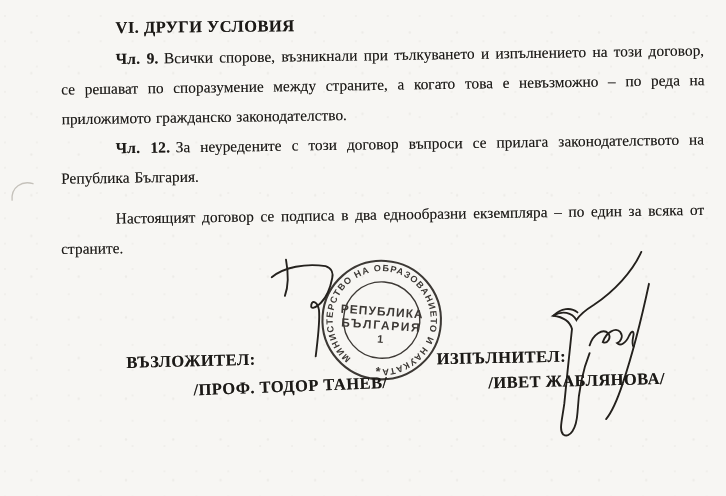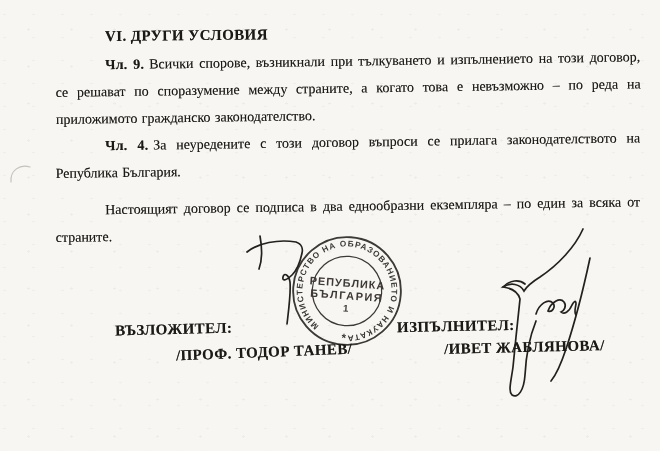--- a/index.html
+++ b/index.html
@@ -8,21 +8,21 @@
     position:relative;width:660px;height:451px;
     background-color:#f7f6f3;
     background-image:
       radial-gradient(rgba(110,102,88,.075) 1px, transparent 1.4px),
       radial-gradient(rgba(110,102,88,.05) 1px, transparent 1.3px);
     background-size:43px 37px, 29px 23px;
     background-position:7px 11px, 19px 3px;
     font-family:"Liberation Serif", serif;
     color:#1c1a17;
   }
-  .content{position:absolute;left:55px;top:22px;width:585px;}
+  .content{position:absolute;left:55px;top:12px;width:585px;}
   .heading{
     margin:6px 0 0 50px;font-size:15px;font-weight:bold;letter-spacing:.4px;
     transform:rotate(-0.6deg);transform-origin:left center;
     text-shadow:0 0 .4px rgba(20,18,15,.55);
   }
   .par{
     margin:0;font-size:14px;line-height:27px;text-align:justify;text-indent:50px;
     transform:rotate(-0.85deg);transform-origin:left top;
     text-shadow:0 0 .4px rgba(20,18,15,.5);
     word-spacing:.06em;
@@ -51,21 +51,21 @@
 
   <svg class="artifact" width="30" height="30" viewBox="0 0 30 30">
     <path d="M 24,5 C 14,2 4,8 5,20" fill="none" stroke="#b9b5ad" stroke-width="1.2" stroke-linecap="round"></path>
   </svg>
 
   <div class="content">
     <h1 class="heading">VI. ДРУГИ УСЛОВИЯ</h1>
 
     <p class="par first"><span class="clause-label">Чл. 9.</span><span>Всички спорове, възникнали при тълкуването и изпълнението на този договор, се решават по споразумение между страните, а когато това е невъзможно – по реда на приложимото гражданско законодателство.</span></p>
 
-    <p class="par"><span class="clause-label">Чл. 4.</span><span>За неуредените с този договор въпроси се прилага законодателството на Република България.</span></p>
+    <p class="par"><span class="clause-label">Чл. 12.</span><span>За неуредените с този договор въпроси се прилага законодателството на Република България.</span></p>
 
     <p class="par closing">Настоящият договор се подписа в два еднообразни екземпляра – по един за всяка от страните.</p>
   </div>
 
   <svg class="stamp" width="116" height="116" viewBox="0 0 112 112">
     <g fill="none" stroke="#2f2b27">
       <circle cx="56" cy="56" r="52" stroke-width="1.8"></circle>
       <circle cx="56" cy="56" r="33.5" stroke-width="1.2"></circle>
     </g>
     <defs>

